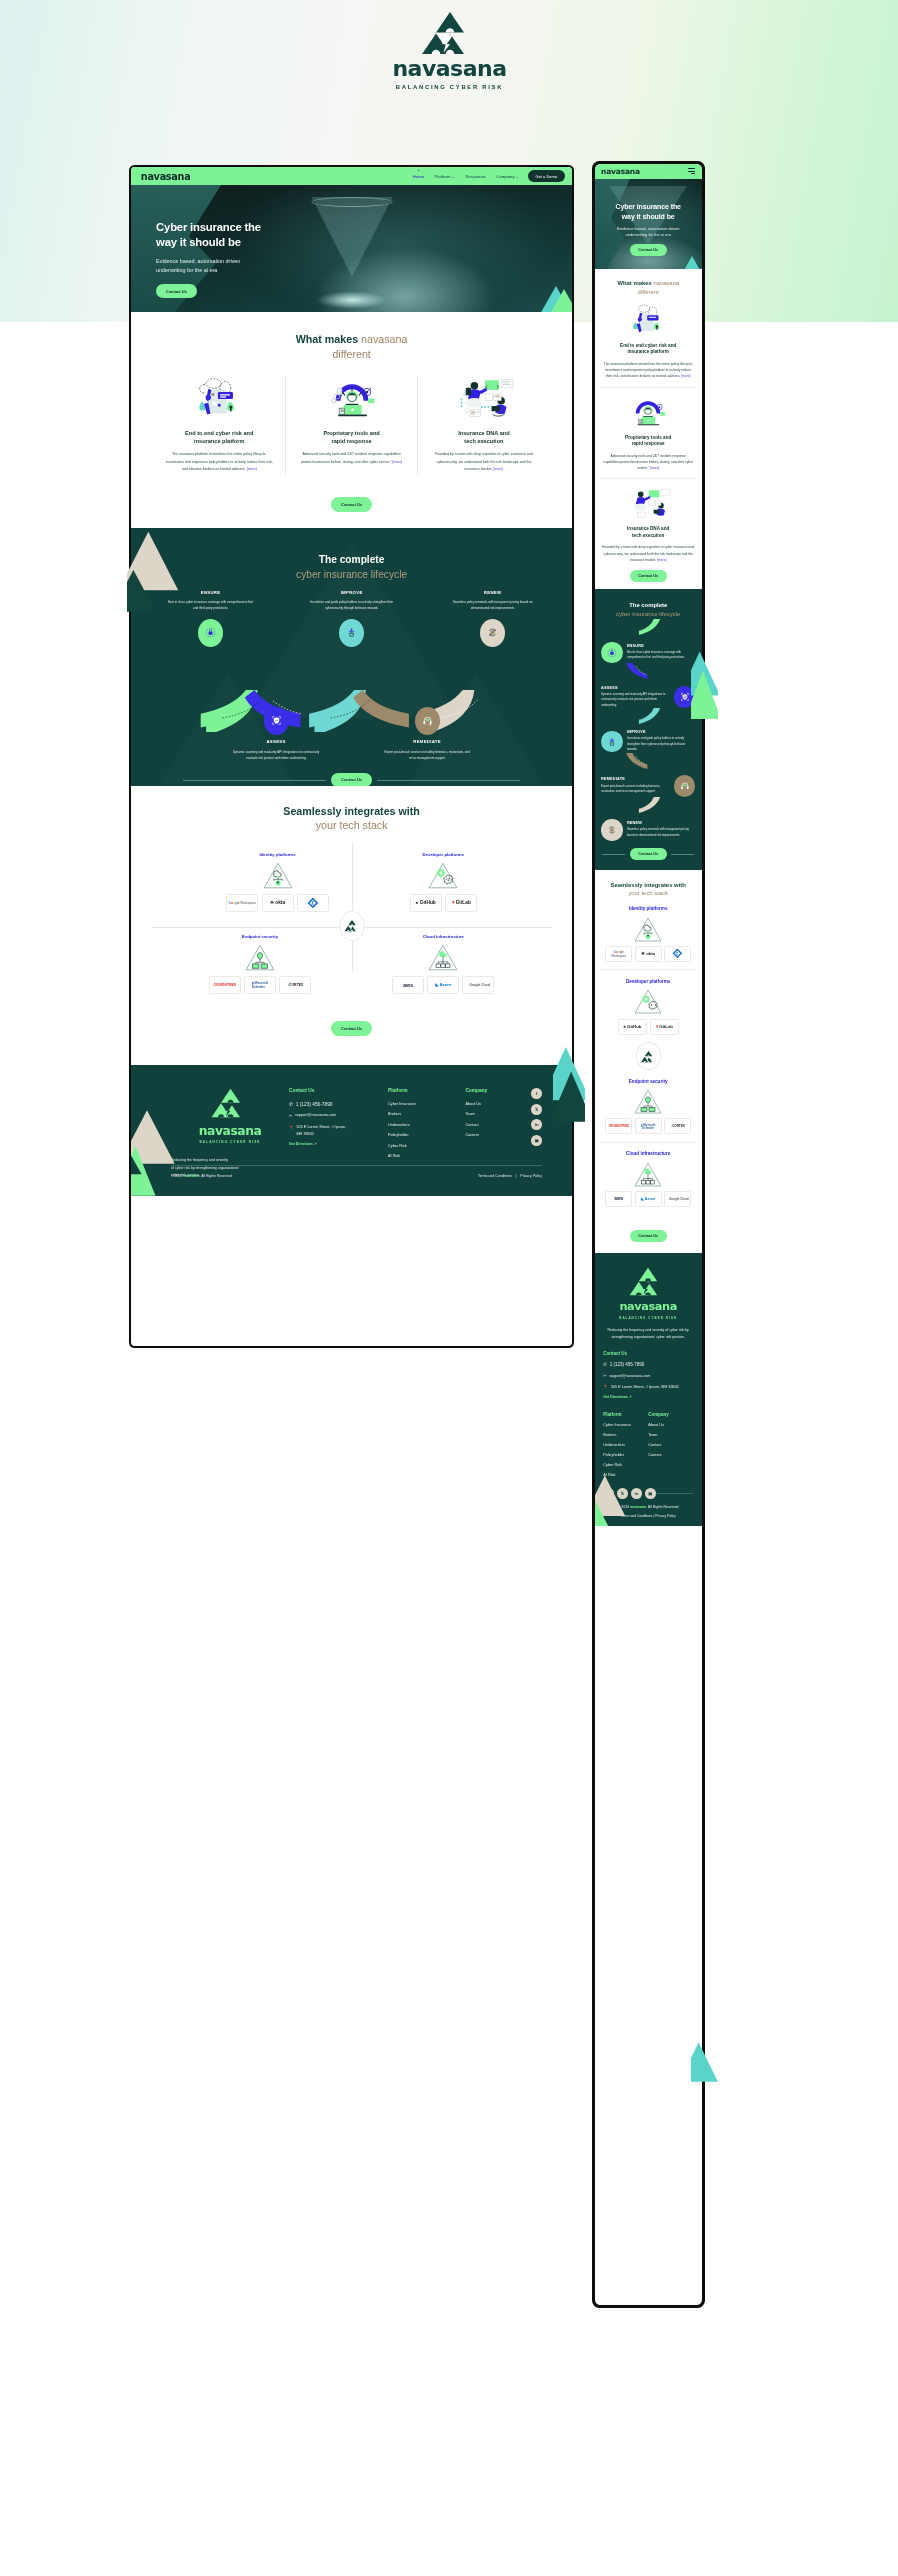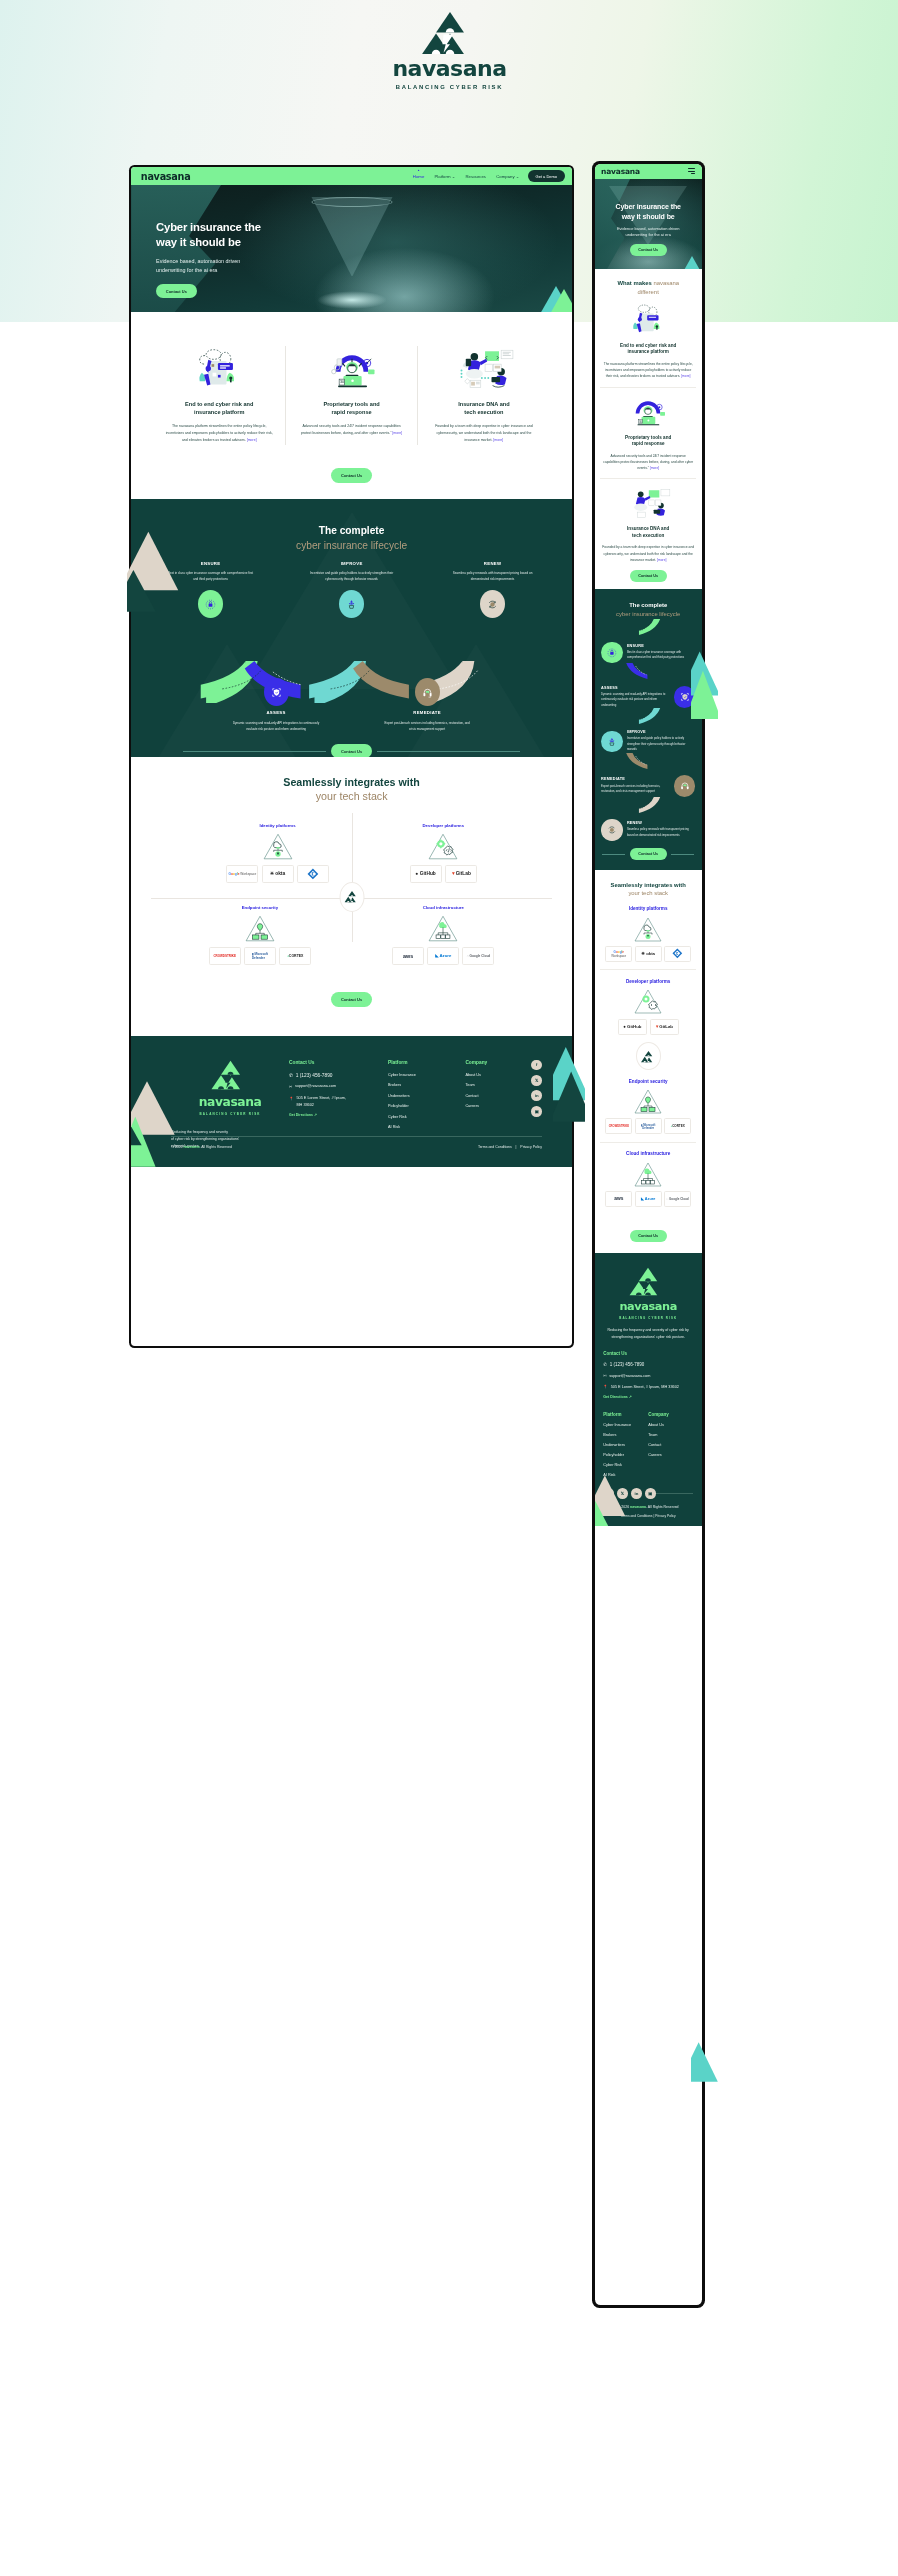--- a/index.html
+++ b/index.html
@@ -312,20 +312,24 @@
           <span>Cyber insurance the</span><br><span>way it should be</span>
         </h1>
         <p>
           <span>Evidence based, automation driven</span><br><span>underwriting for the ai era</span>
         </p>
         <div class="btn-green">Contact Us</div>
       </div>
     </div>
 
     <div class="sec" style="padding:20.4px 0 16px;">
+      <div class="sec-title">
+        <span>What makes </span><span class="accent">navasana</span><br>
+        <span class="accent">different</span>
+      </div>
       <div class="feat-wrap">
 
         <div class="feat">
           <div class="art">
             <svg width="58" height="45" viewBox="0 0 108 84">
               <path d="M28 16q-10 0-10 8t10 8" stroke="#12332f" stroke-width="1.4" fill="none" stroke-dasharray="3 3"></path>
               <ellipse cx="44" cy="14" rx="14" ry="9" stroke="#12332f" stroke-width="1.3" fill="none" stroke-dasharray="3 3"></ellipse>
               <ellipse cx="66" cy="22" rx="10" ry="12" stroke="#12332f" stroke-width="1.3" fill="none" stroke-dasharray="3 3"></ellipse>
               <rect x="34" y="26" width="34" height="44" rx="2" fill="#dfeaea"></rect>
               <rect x="52" y="30" width="28" height="13" rx="2" fill="#3322dd"></rect>

